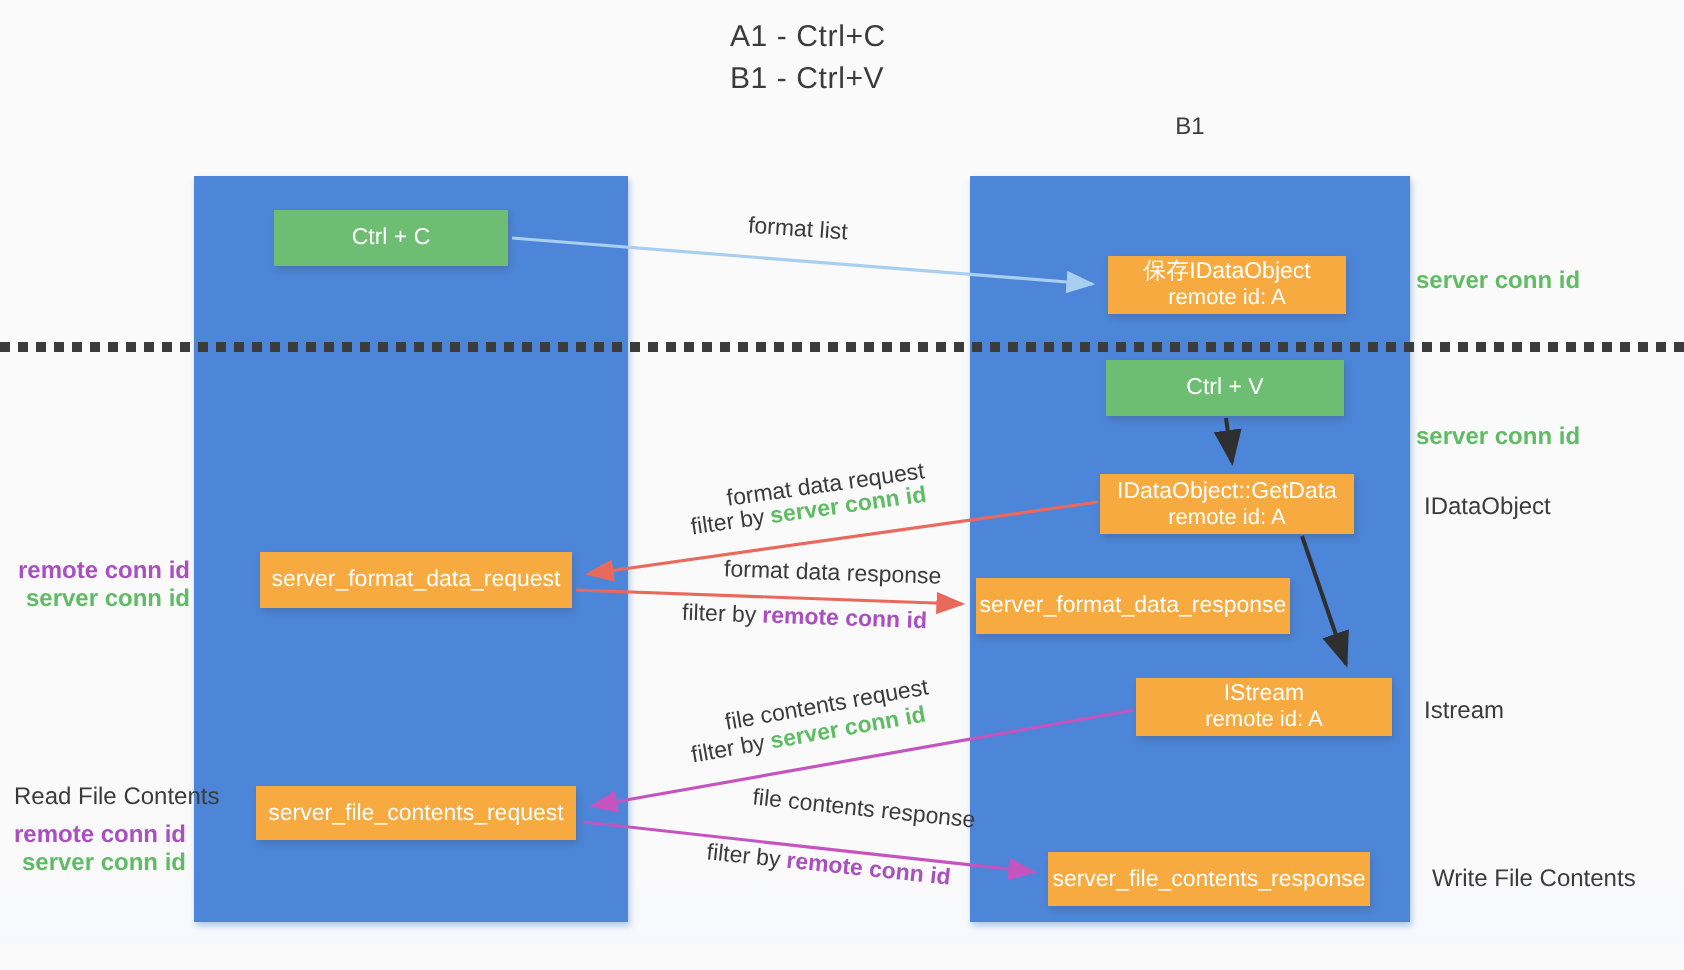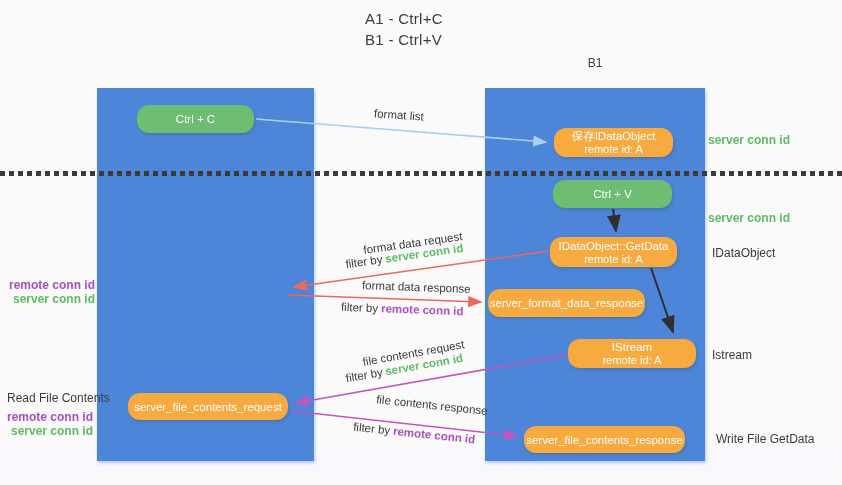--- a/index.html
+++ b/index.html
@@ -17,21 +17,21 @@
   .lane-a { left:97px; width:217px; }
   .lane-b { left:485px; width:220px; }
   .lane-header { top:56px; text-align:center; font-size:12px; line-height:15px; color:#3b3b3b; }
   .lane-header-a { left:135px; width:140px; }
   .lane-header-b { left:525px; width:140px; }
   
   .divider { left:0; top:171px; width:842px; height:5px;
     background:repeating-linear-gradient(to right,#3b3b3b 0 5px, transparent 5px 9px); }
   
   .box { display:flex; flex-direction:column; align-items:center; justify-content:center;
-    color:#fff; text-align:left; box-shadow:1px 2px 3px rgba(60,60,60,0.22);border-radius:12px; }
+    color:#fff; text-align:left; box-shadow:1px 2px 3px rgba(60,60,60,0.22); }
   .box.green { background:#6dbe72; }
   .box.orange { background:#f6aa40; }
   .box .l1 { font-size:11.5px; line-height:14px; }
   .box .l2 { font-size:11px; line-height:13px; }
   .box.single { font-size:11.5px; }
   
   .alabel { white-space:nowrap; font-size:11.5px; color:#3b3b3b; }
   .gtxt { color:#5fbb64; font-weight:bold; }
   .ptxt { color:#a94fbf; font-weight:bold; }
   .fb { margin-right:3px; }
@@ -95,20 +95,23 @@
 
   <div class="abs box green single" style="left:553px;top:180px;width:119px;height:28px">
     <span>Ctrl + V</span>
   </div>
 
   <div class="abs box orange" style="left:550px;top:237px;width:127px;height:30px">
     <div class="l1">IDataObject::GetData</div>
     <div class="l2">remote id: A</div>
   </div>
 
+  <div class="abs box orange single" style="left:130px;top:276px;width:156px;height:28px">
+    <span>server_format_data_request</span>
+  </div>
 
   <div class="abs box orange single" style="left:488px;top:289px;width:157px;height:28px">
     <span>server_format_data_response</span>
   </div>
 
   <div class="abs box orange" style="left:568px;top:339px;width:128px;height:29px">
     <div class="l1">IStream</div>
     <div class="l2">remote id: A</div>
   </div>
 
@@ -139,21 +142,21 @@
 
   <div class="abs alabel" style="left:376px;top:399px;transform:rotate(6deg)">file contents response</div>
   <div class="abs alabel" style="left:353px;top:427px;transform:rotate(6deg)">
     <span class="fb">filter by</span><span class="ptxt">remote conn id</span>
   </div>
 
   <div class="abs side bold-green" style="left:708px;top:133px">server conn id</div>
   <div class="abs side bold-green" style="left:708px;top:211px">server conn id</div>
   <div class="abs side" style="left:712px;top:246px">IDataObject</div>
   <div class="abs side" style="left:712px;top:348px">Istream</div>
-  <div class="abs side" style="left:716px;top:432px">Write File GetData</div>
+  <div class="abs side" style="left:716px;top:432px">Write File Contents</div>
 
   <div class="abs side-group" style="left:0;top:278px;width:95px">
     <div class="ptxt">remote conn id</div>
     <div class="gtxt">server conn id</div>
   </div>
 
   <div class="abs side" style="left:7px;top:391px">Read File Contents</div>
 
   <div class="abs side-group" style="left:0;top:410px;width:93px">
     <div class="ptxt">remote conn id</div>

